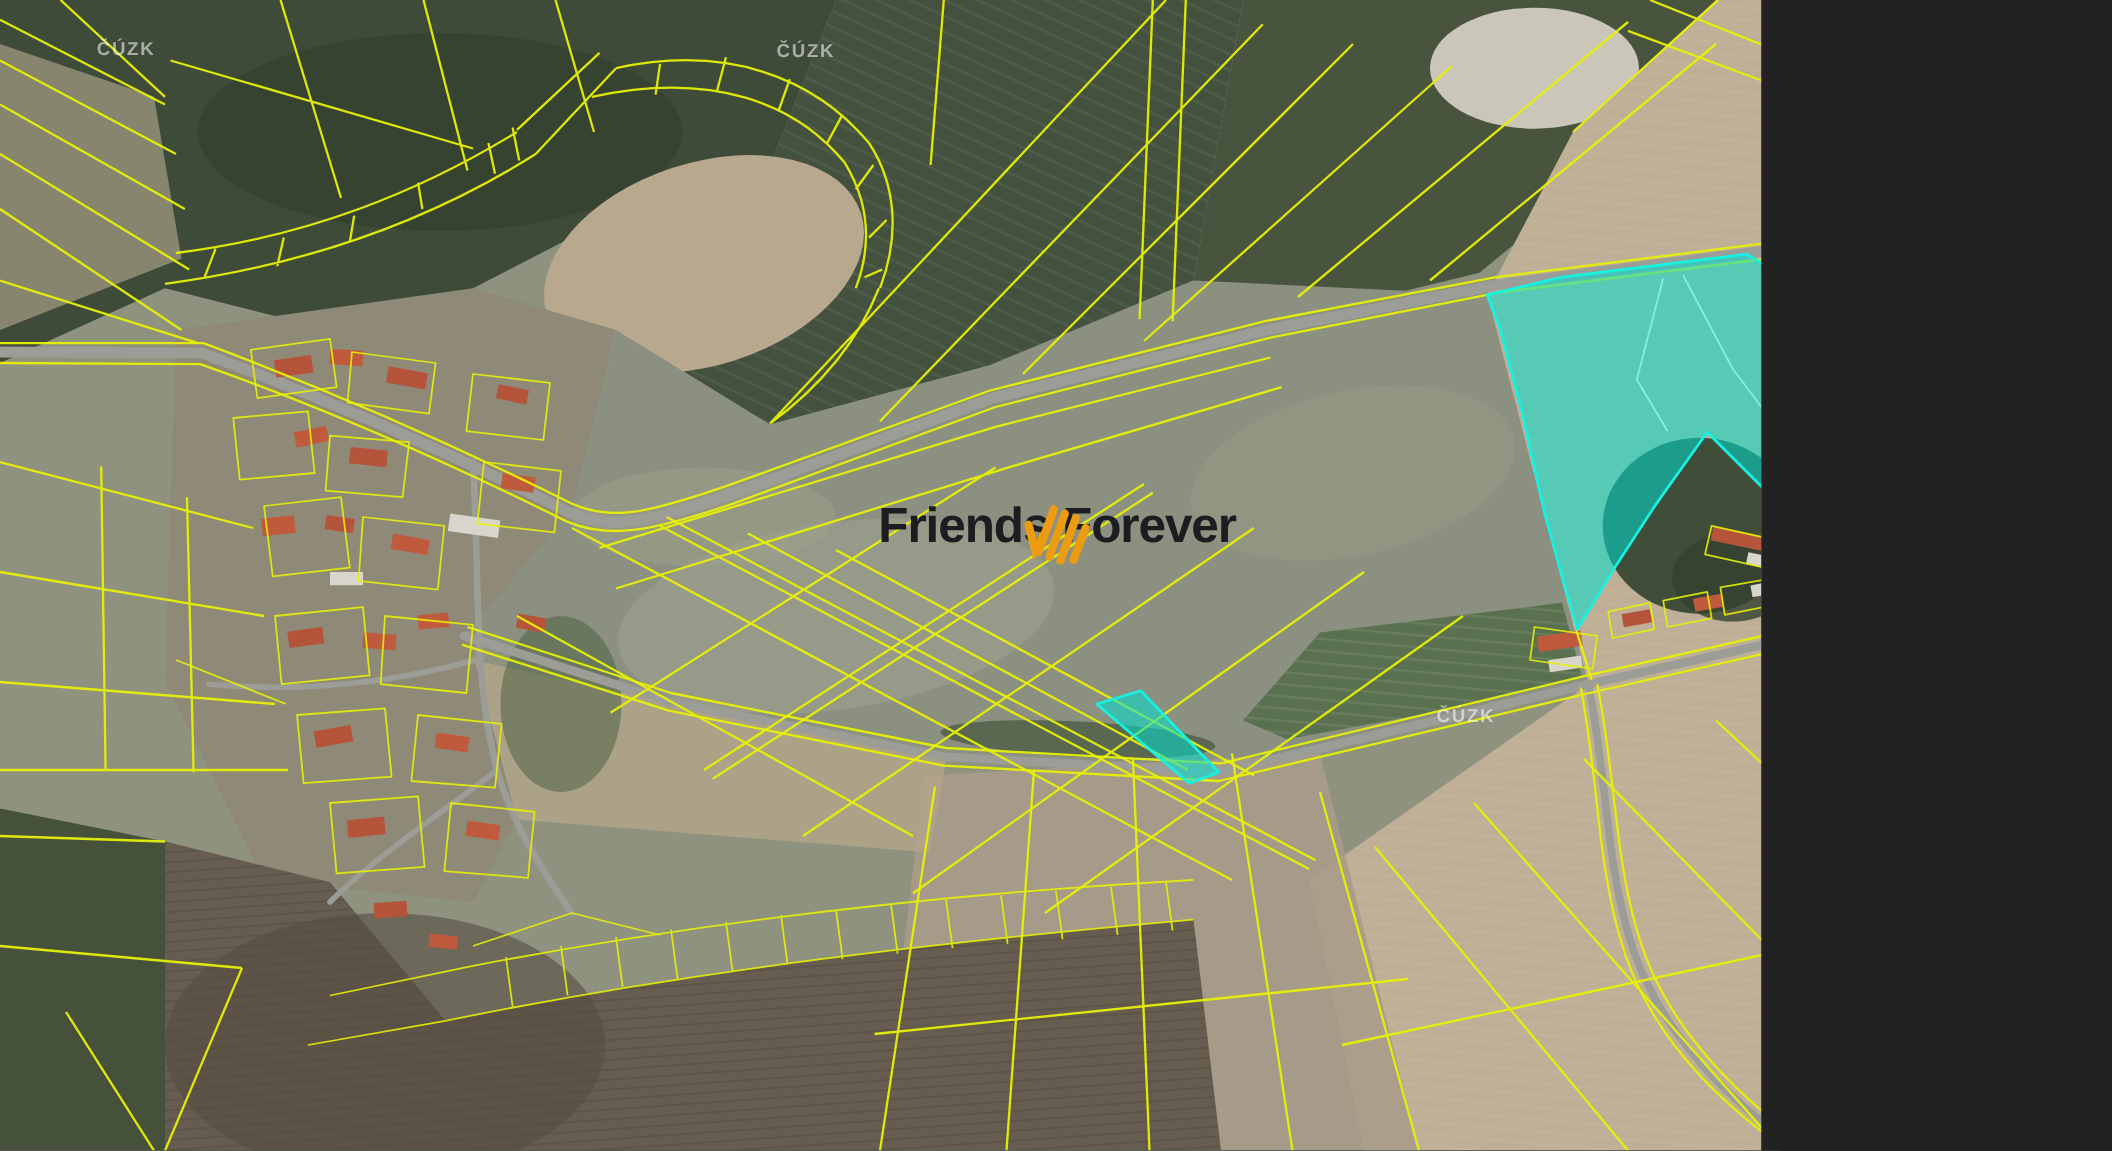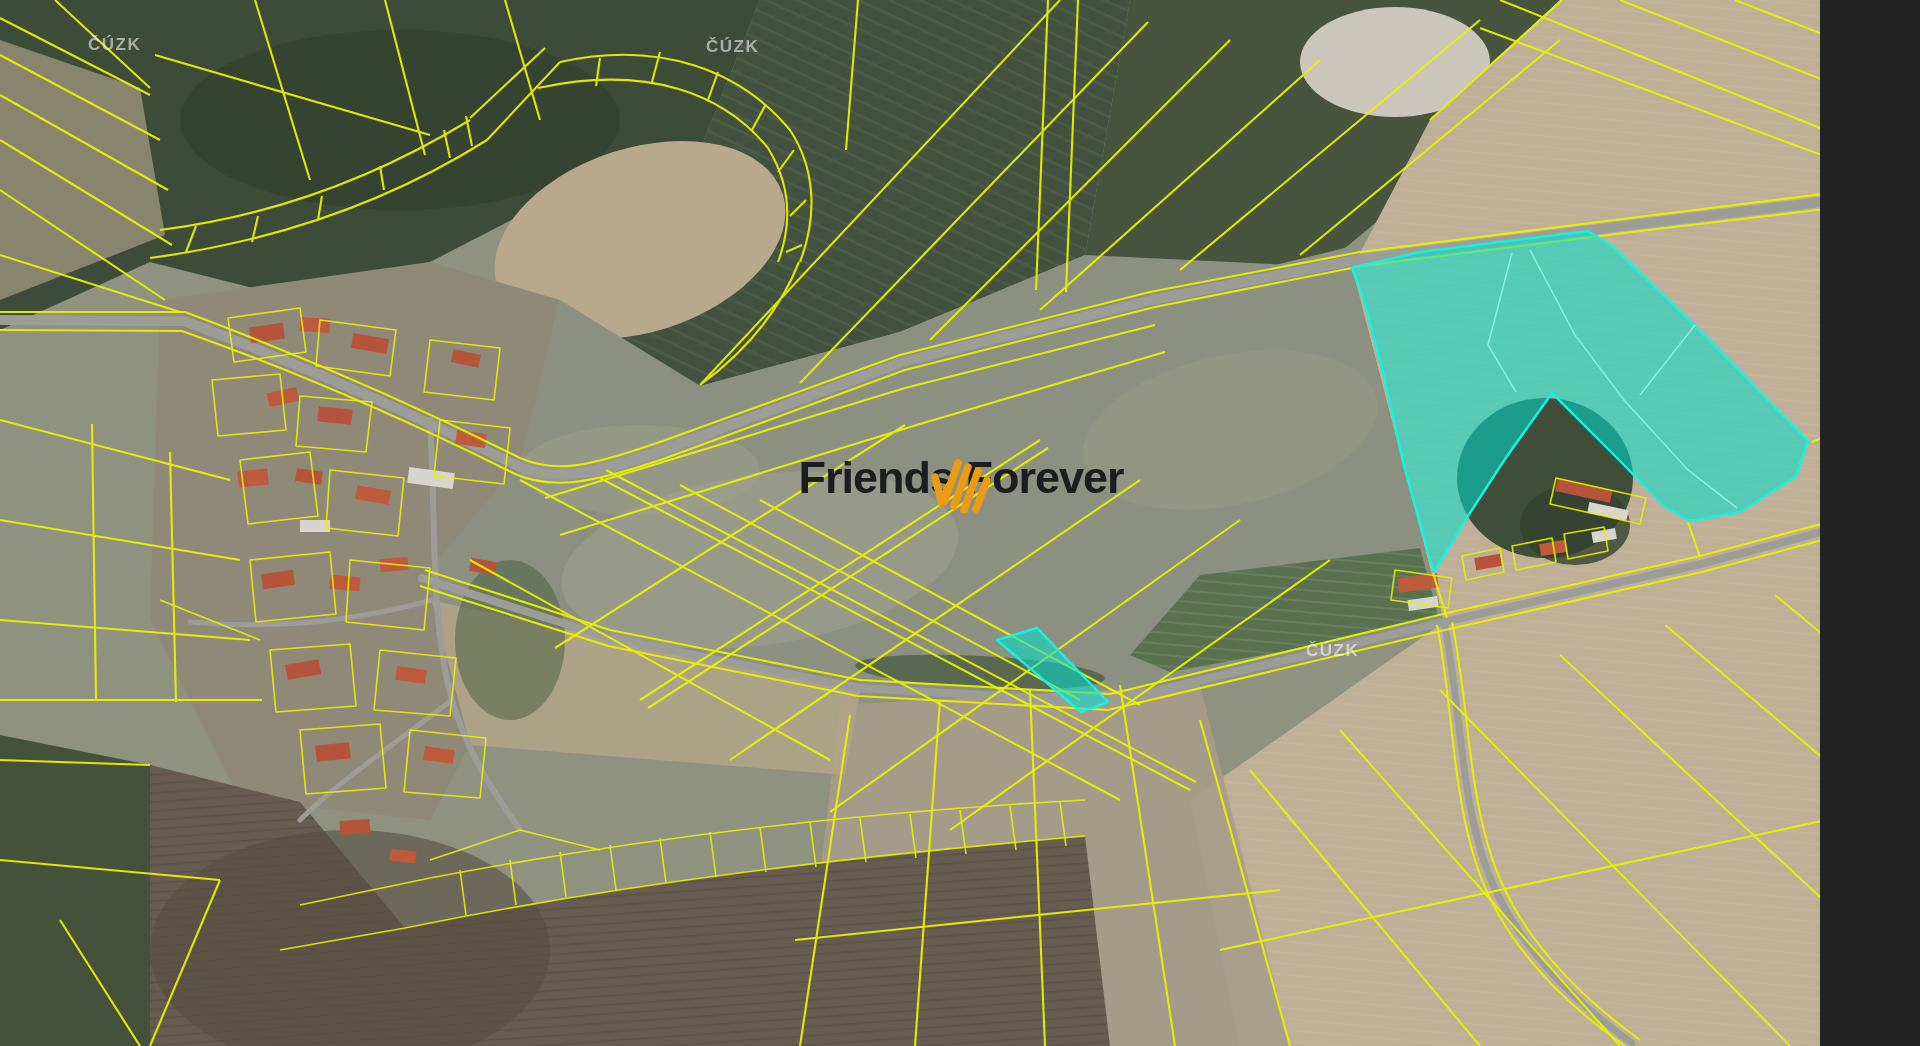--- a/index.html
+++ b/index.html
@@ -1,17 +1,17 @@
 <!DOCTYPE html>
 <html style="--parcel-line: #e7f005; --highlight-fill: #00e0d0; --highlight-stroke: #16f2e2; --highlight-inner-line: #8ff5ea; --road: #9d9d98; --brand-orange: #ec9c12; --brand-text: #1b1d21; --watermark: #ffffff; --field-green-dark: #41503d; --field-green-gray: #8b9080; --field-tan: #bfaf96; --forest-brown: #665c4f; --roof-red: #b5543a;"><head>
 <meta charset="utf-8">
 <style>
   html,body{margin:0;padding:0;background:#222;}
   .map-viewport{
-    position:relative;width:1820px;height:1046px;overflow:hidden;
+    position:relative;width:1601px;height:1046px;overflow:hidden;
     background:var(--field-green-gray,#8e927f);
     font-family:"Liberation Sans",sans-serif;
   }
   .map-viewport svg{position:absolute;inset:0;display:block;}
   
   .yline{fill:none;stroke:var(--parcel-line,#e7f005);stroke-width:2.1;opacity:.95;stroke-linejoin:round;}
   .yline.thin{stroke-width:1.6;opacity:.9;}
   .road{fill:none;stroke:var(--road,#9d9d98);stroke-linecap:round;stroke-linejoin:round;}
   .hl{fill:var(--highlight-fill,#00e0d0);fill-opacity:.55;stroke:var(--highlight-stroke,#16f2e2);stroke-width:2.5;stroke-linejoin:round;}
   .hl-in{fill:none;stroke:var(--highlight-inner-line,#8ff5ea);stroke-width:1.6;opacity:.85;}

